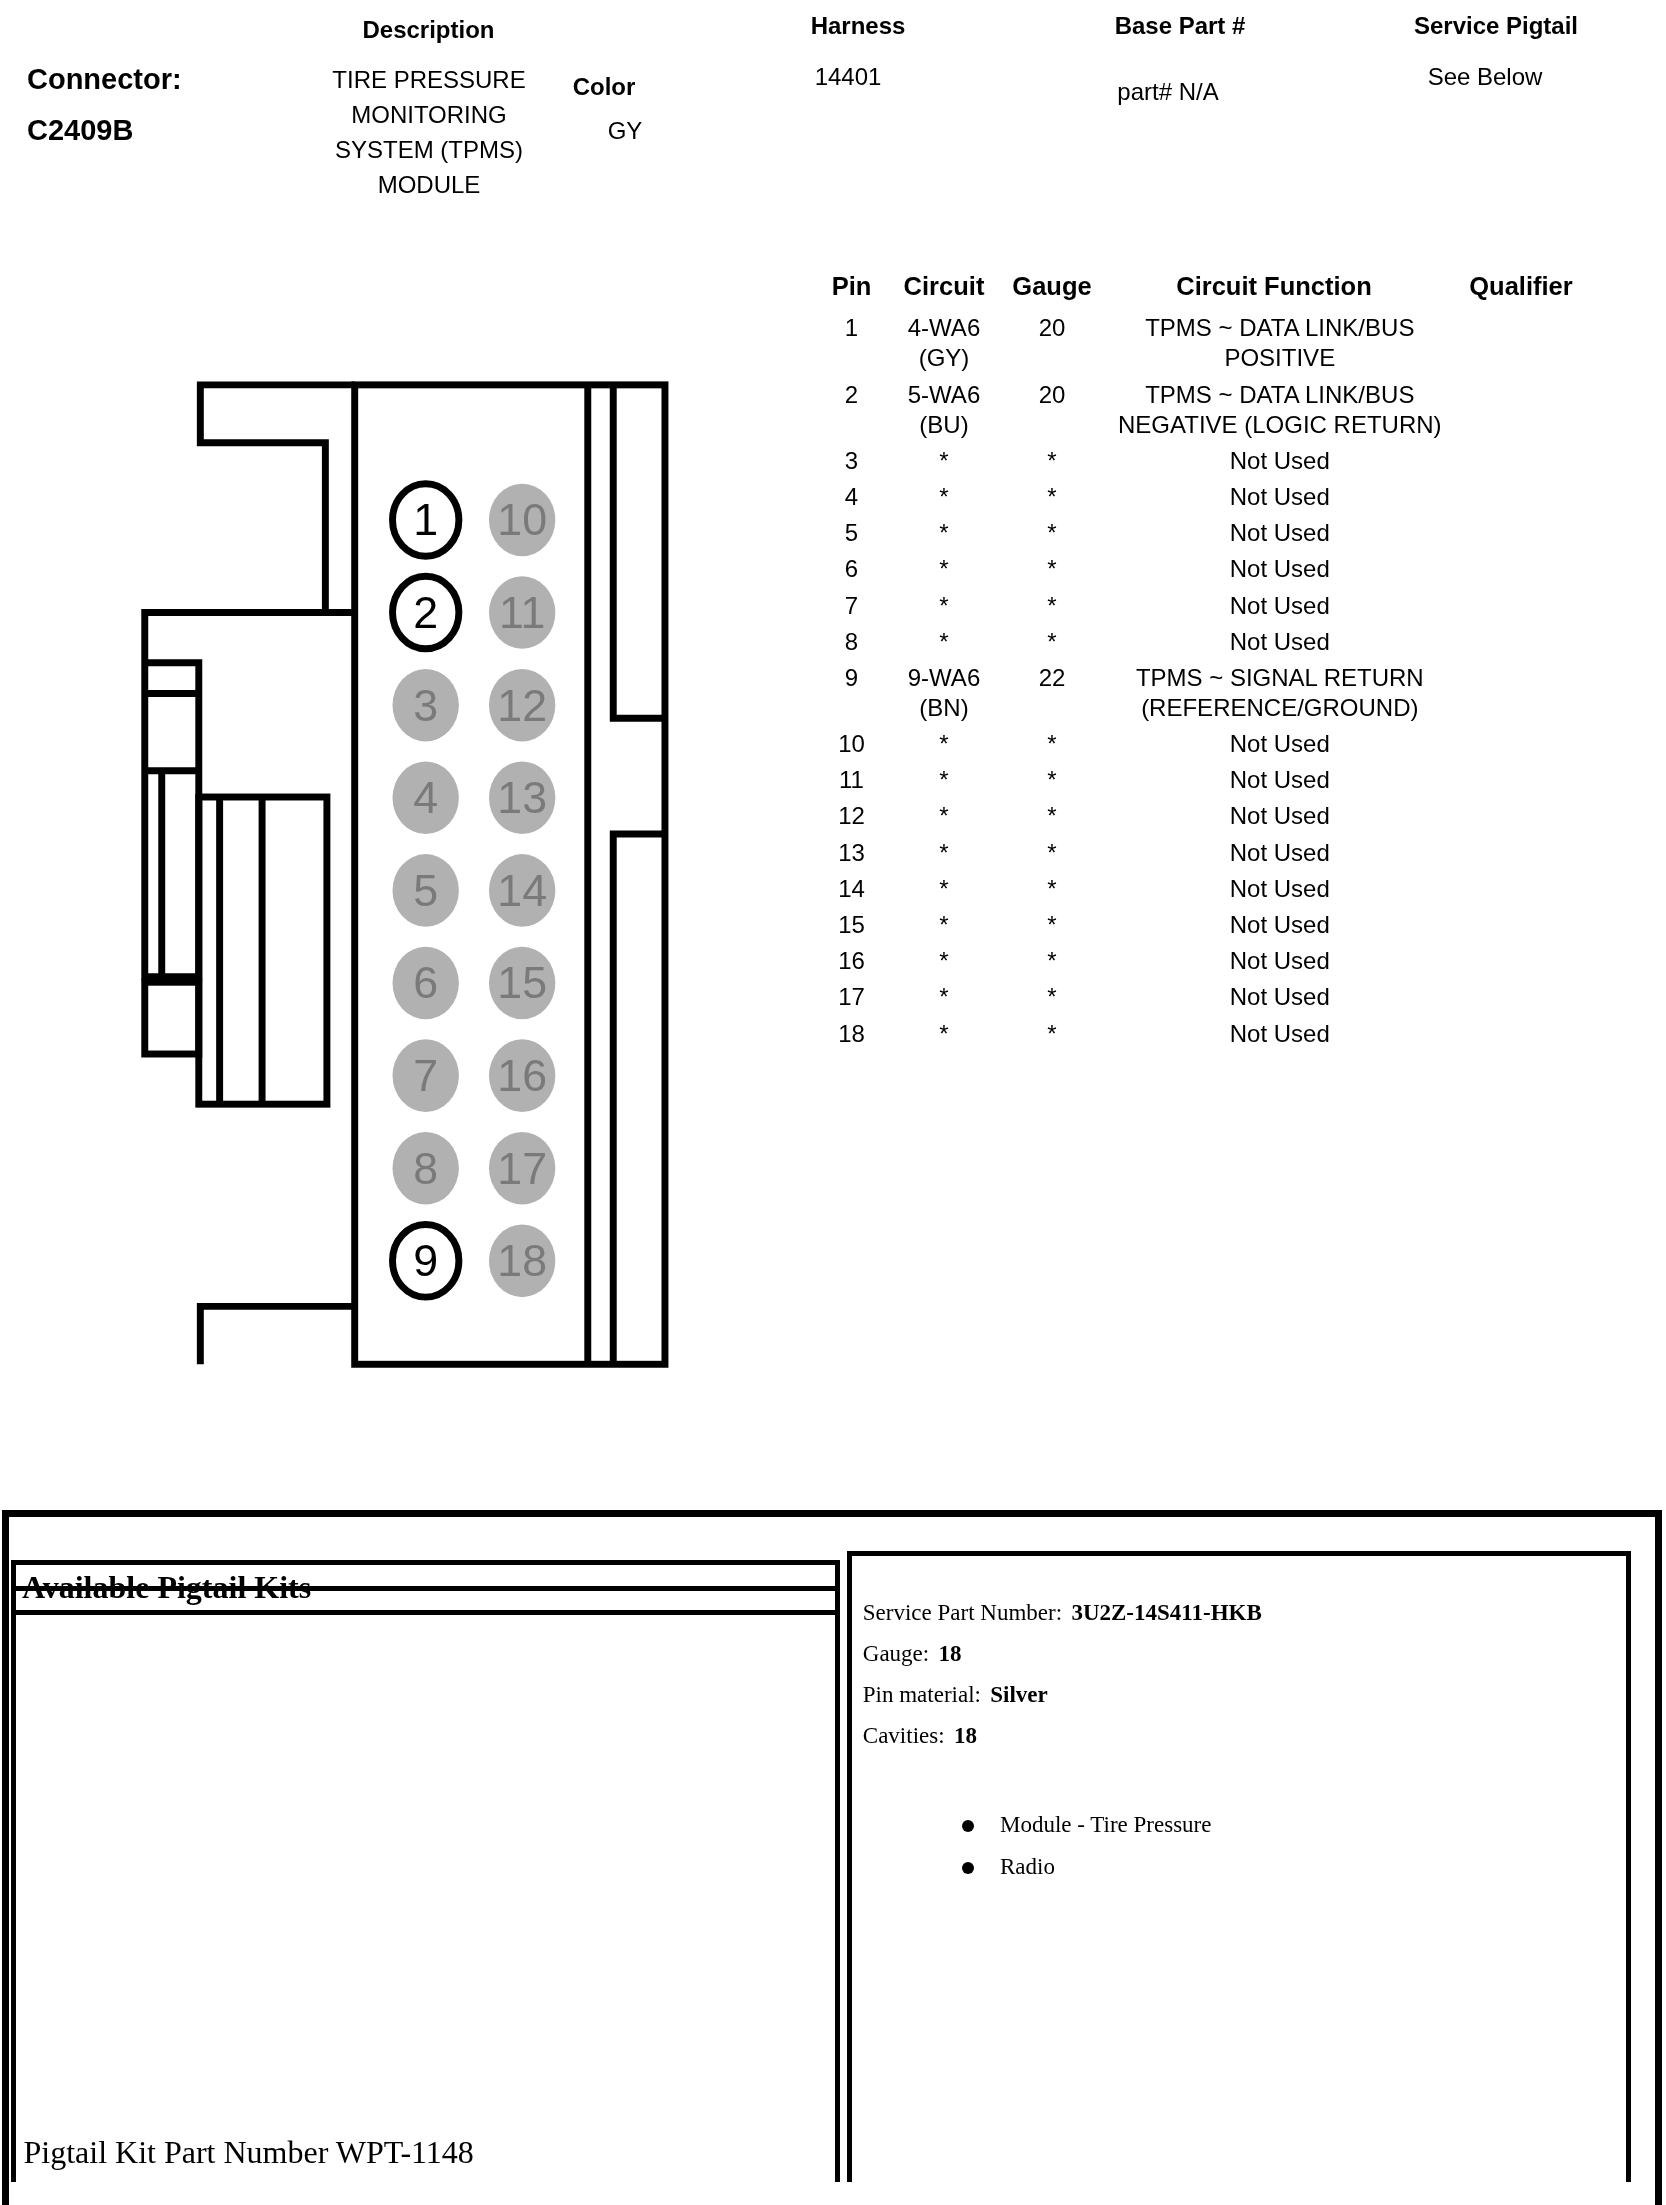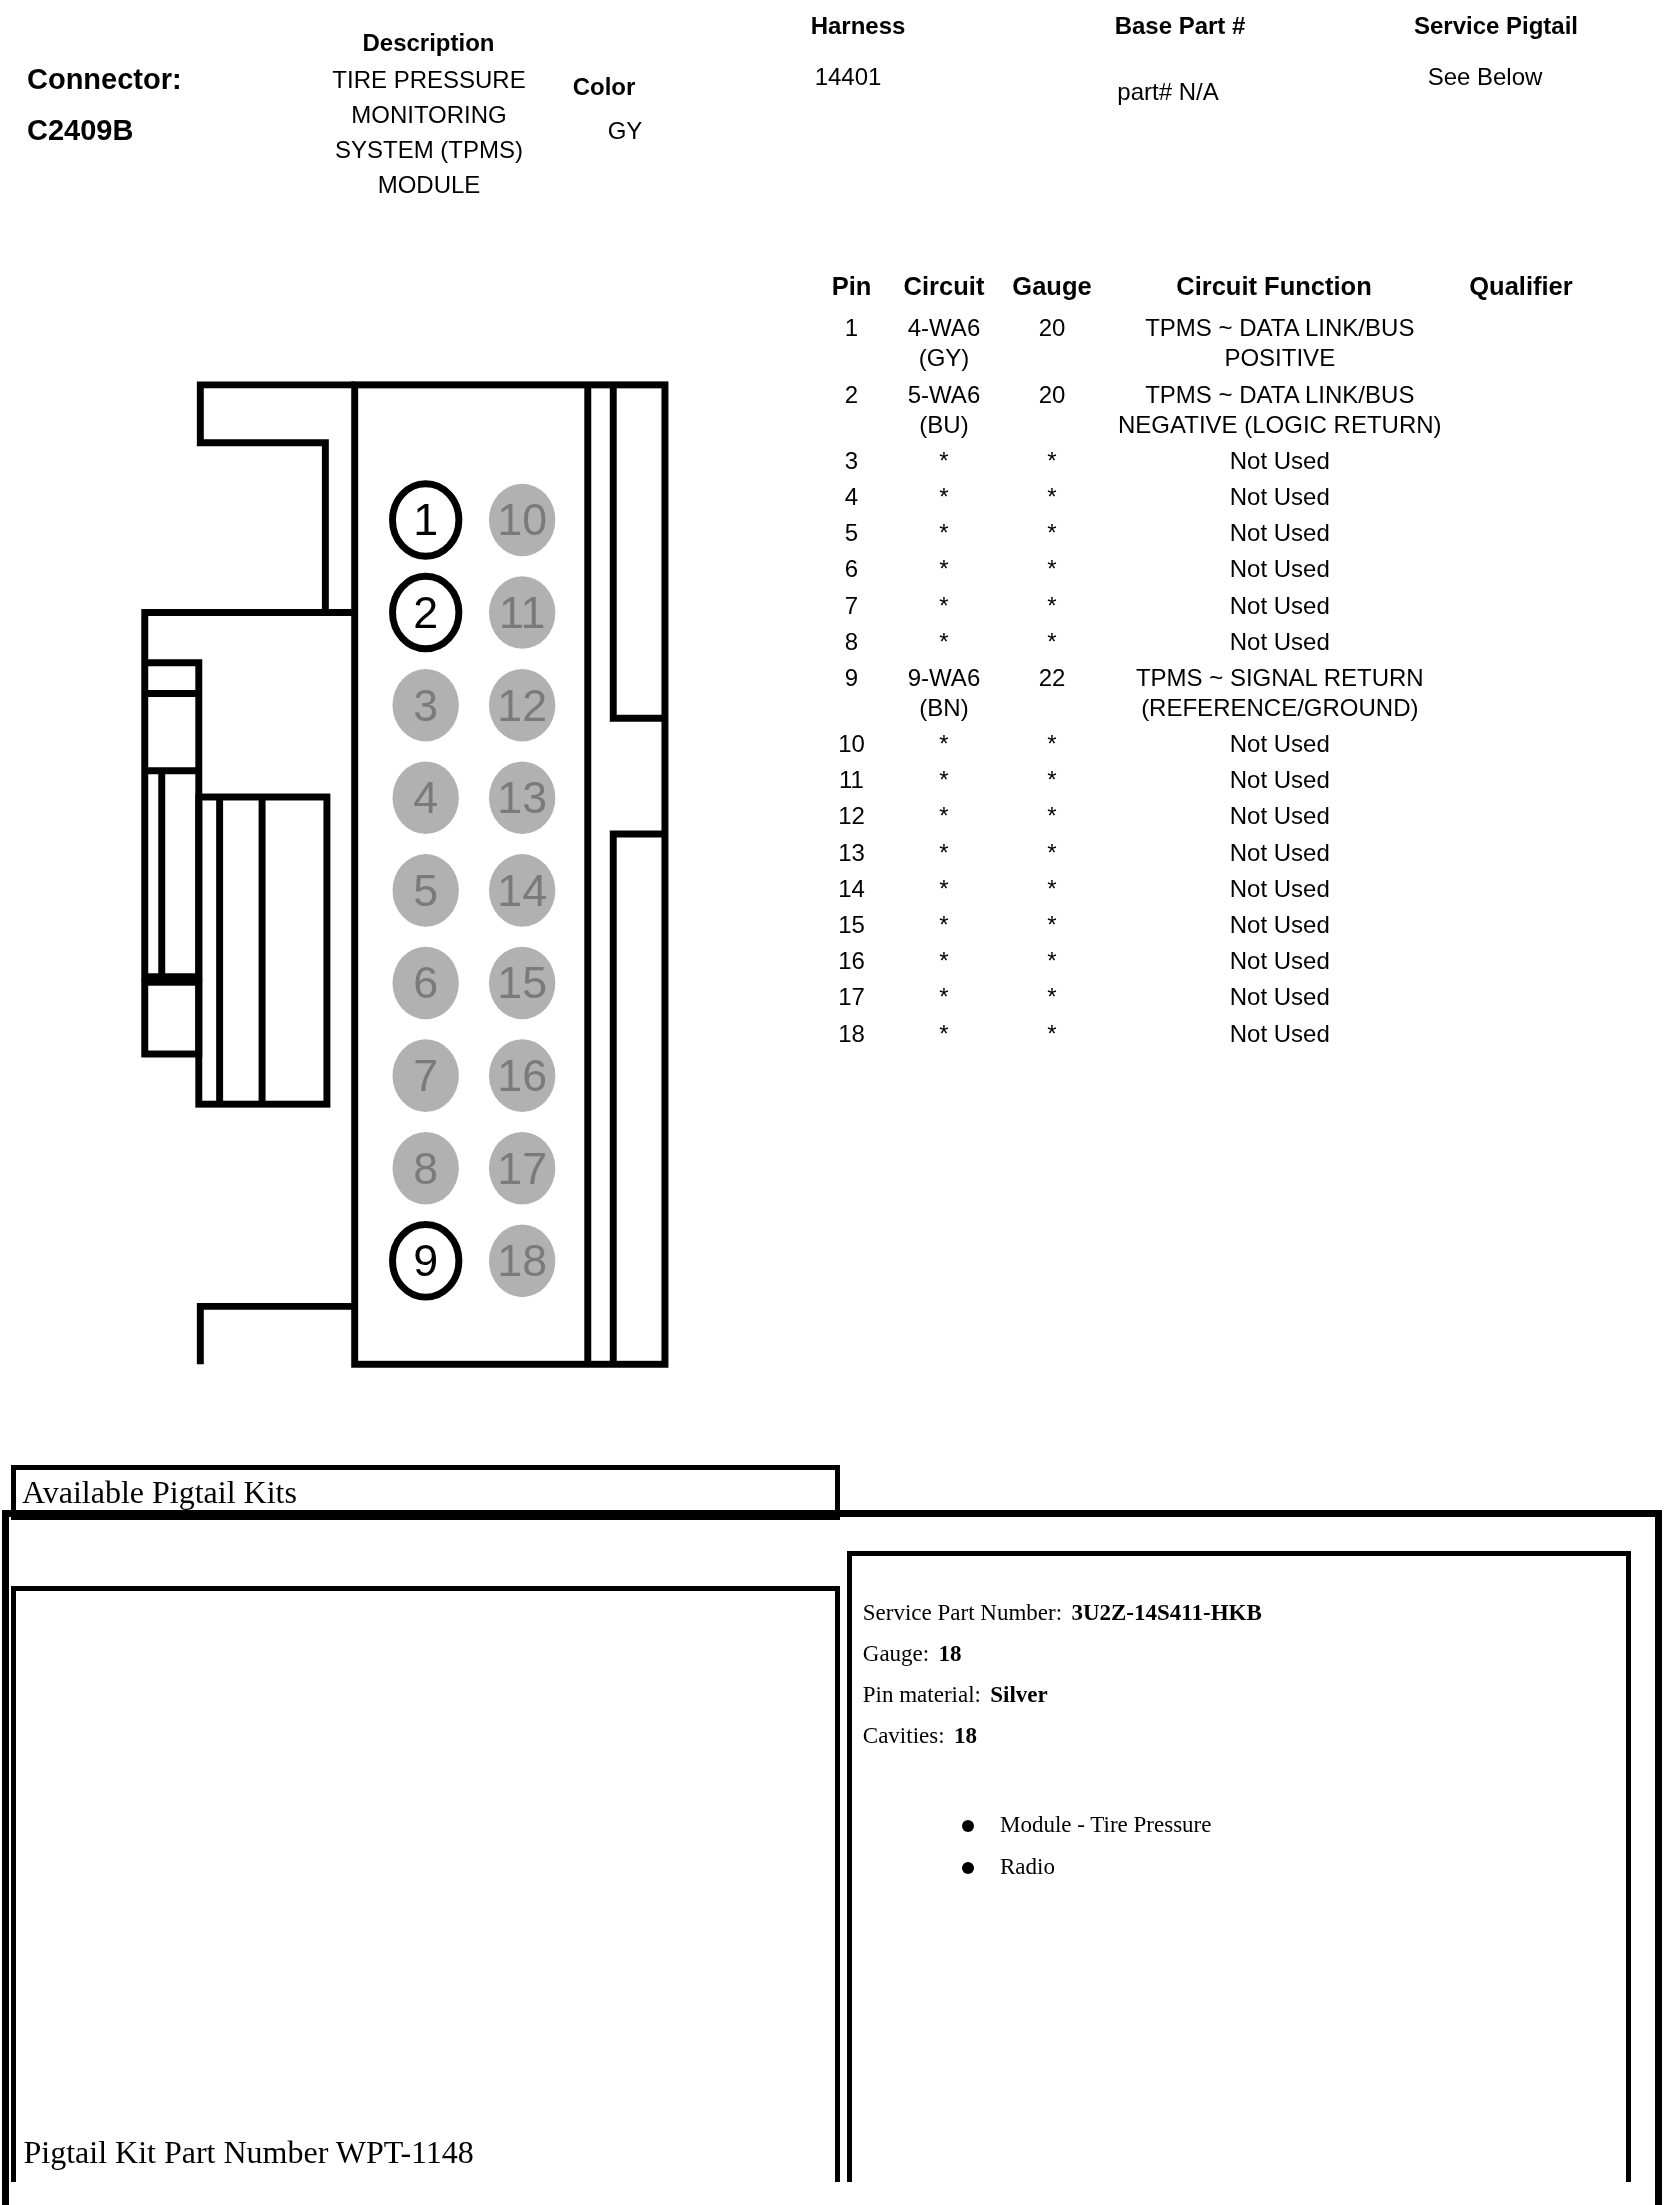--- a/index.html
+++ b/index.html
@@ -30,22 +30,22 @@
 
   
   .diagram-svg{position:absolute;left:100px;top:355px;width:602px;height:1043px;}
   .diagram-svg path,.diagram-svg rect,.diagram-svg line{stroke:#000;stroke-width:9;fill:none;}
   .diagram-svg rect.body{fill:#fff;}
   .diagram-svg text{font-family:"Liberation Sans",sans-serif;}
 
   
   .outer-box{left:2.3px;top:1510px;width:1660px;height:695px;border:7px solid #000;border-bottom:none;box-sizing:border-box;}
   .pigtail-header-box{
-    left:10.8px;top:1465px;width:829px;height:55px;border:5.4px solid #000;box-sizing:border-box;
-    font-family:"Liberation Serif",serif;font-size:32px;font-weight:normal;line-height:44px;padding-left:6.2px;
+    left:10.8px;top:1560px;width:829px;height:55px;border:5.4px solid #000;box-sizing:border-box;
+    font-family:"Liberation Serif",serif;font-size:32px;font-weight:bold;line-height:44px;padding-left:6.2px;
   }
   .left-kit-box{left:10.8px;top:1586px;width:829px;height:596px;border:5.4px solid #000;border-bottom:none;box-sizing:border-box;}
   .kit-part-line{
     position:absolute;left:7.7px;bottom:10.8px;
     font-family:"Liberation Serif",serif;font-size:32px;white-space:nowrap;
   }
   .right-info-box{
     left:847px;top:1551px;width:784px;height:631px;border:5.4px solid #000;border-bottom:none;box-sizing:border-box;
     font-family:"Liberation Serif",serif;font-size:23px;
   }
@@ -55,21 +55,21 @@
   .uses-head{margin-top:48px;}
   .uses-list{list-style:none;margin:48px 0 0 0;padding:0;}
   .uses-list li{position:relative;padding-left:148px;line-height:42px;}
   .uses-list li::before{
     content:"";position:absolute;left:110px;top:16px;width:12.4px;height:12.4px;border-radius:50%;background:#000;
   }
 </style>
 </head>
 <body>
 
-<div class="abs ctr col-head" style="left:197px;top:29px;width:463px;">Description</div>
+<div class="abs ctr col-head" style="left:197px;top:16px;width:463px;">Description</div>
 <div class="abs ctr col-head" style="left:742px;top:12.4px;width:232px;">Harness</div>
 <div class="abs ctr col-head" style="left:1064px;top:12.4px;width:232px;">Base Part #</div>
 <div class="abs ctr col-head" style="left:1380px;top:12.4px;width:232px;">Service Pigtail</div>
 
 <div class="abs connector-label" style="left:27px;top:63px;">Connector:</div>
 <div class="abs connector-id" style="left:27px;top:114px;">C2409B</div>
 
 <div class="abs ctr desc-value" style="left:236px;top:62px;width:386px;">
   <div>TIRE PRESSURE</div>
   <div>MONITORING</div>

